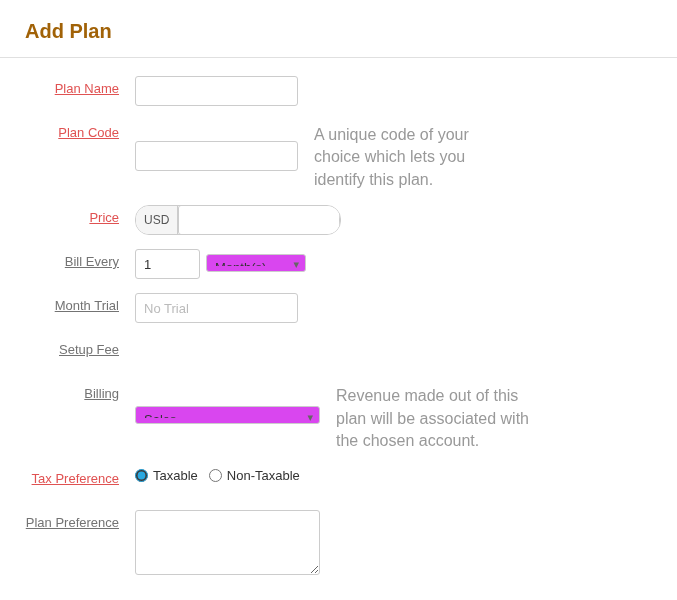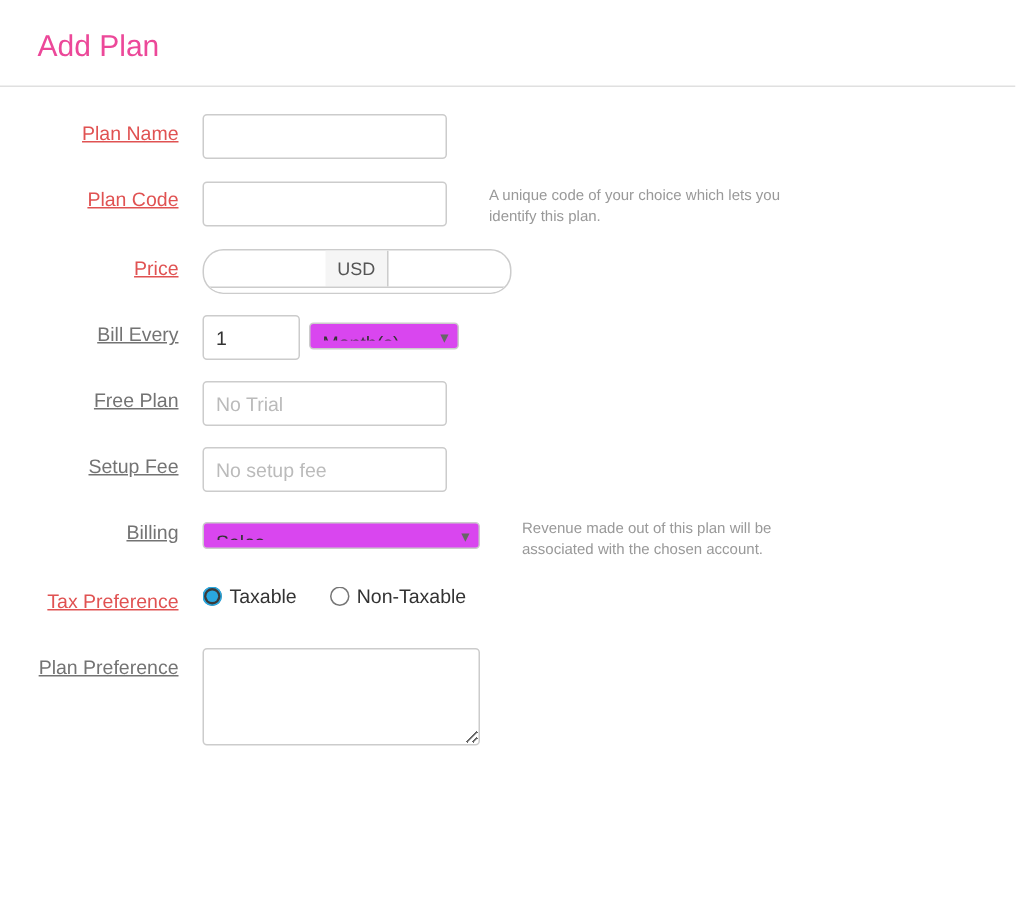--- a/index.html
+++ b/index.html
@@ -10,22 +10,22 @@
       color: #333;
     }
     .page-container {
       max-width: 677px;
       min-height: 600px;
       background: #fff;
       padding: 0;
     }
     .page-title {
       font-size: 20px;
-      font-weight: 400;
-      color: #ec4899;
+      font-weight: 700;
+      color: #a16207;
       padding: 20px 25px 14px 25px;
       border-bottom: 1px solid #e0e0e0;
     }
     .form-section {
       padding: 18px 25px;
     }
     .form-row {
       display: flex;
       align-items: flex-start;
       margin-bottom: 14px;
@@ -44,23 +44,23 @@
     }
     .form-label.normal {
       color: #737373;
     }
     .form-control {
       display: flex;
       align-items: center;
       flex: 1;
     }
     .form-helper {
-      margin-left: 28px;
+      margin-left: 16px;
       color: #999;
-      font-size: 10px;
+      font-size: 16px;
       max-width: 200px;
       line-height: 1.4;
       padding-top: 4px;
     }
     input[type="text"] {
       border: 1px solid #ccc;
       border-radius: 3px;
       padding: 5px 8px;
       font-size: 13px;
       color: #333;
@@ -74,21 +74,20 @@
       width: 163px;
     }
     .price-wrapper {
       display: flex;
       align-items: center;
       border: 1px solid #ccc;
       border-radius: 14px;
       height: 30px;
       width: 206px;
       overflow: hidden;
-      flex-direction: column;
     }
     .price-currency {
       padding: 5px 8px;
       background: #f5f5f5;
       border-right: 1px solid #ccc;
       font-size: 12px;
       color: #555;
       height: 100%;
       display: flex;
       align-items: center;
@@ -159,21 +158,21 @@
       accent-color: #29a8e0;
     }
     .radio-label {
       font-size: 13px;
       color: #444;
       line-height: 1.4;
     }
     .taxable-row {
       display: flex;
       align-items: flex-end;
-      gap: 22px;
+      gap: 11px;
       padding-top: 2px;
     }
     .tax-option {
       display: flex;
       align-items: center;
       gap: 5px;
     }
     .tax-option input[type="radio"] {
       accent-color: #29a8e0;
     }
@@ -235,31 +234,28 @@
               <option selected="">Month(s)</option>
               <option>Year(s)</option>
             </select>
           </div>
         </div>
       </div>
     </div>
 
 
     <div class="form-row">
-      <div class="form-label normal">Free Plan</div>
+      <div class="form-label normal">Month Trial</div>
       <div class="form-control">
         <input type="text" class="input-standard" placeholder="No Trial" style="">
       </div>
     </div>
 
     <div class="form-row">
       <div class="form-label normal">Setup Fee</div>
-      <div class="form-control">
-        <input type="text" class="input-standard" placeholder="No setup fee" style="">
-      </div>
     </div>
 
     <div class="form-row">
       <div class="form-label normal">Billing</div>
       <div class="form-control">
         <div class="select-wrapper select-account">
           <select>
             <option selected="">Sales</option>
             <option>Revenue</option>
             <option>Other</option>

